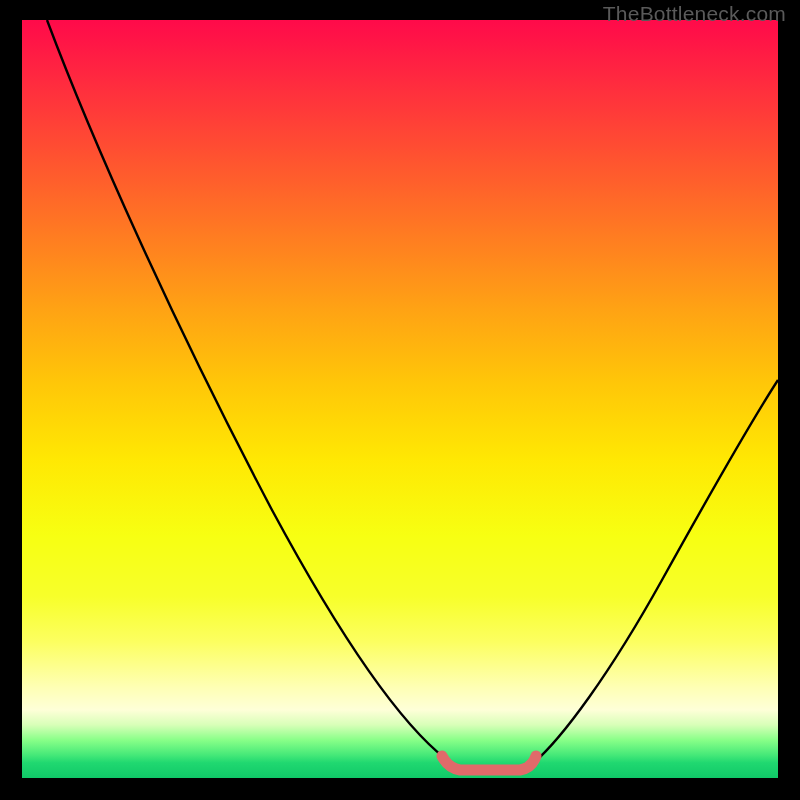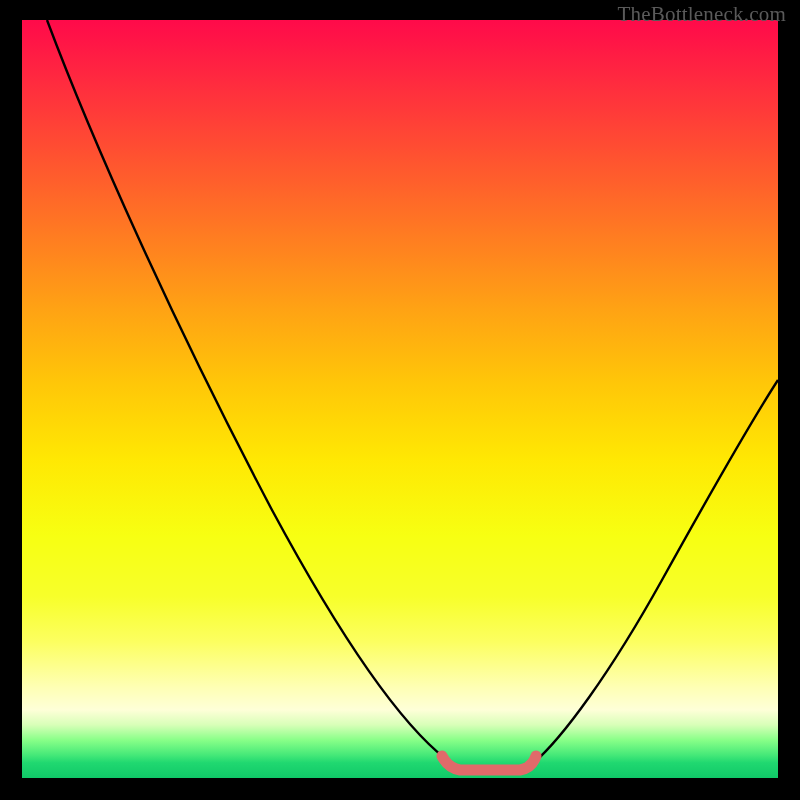--- a/index.html
+++ b/index.html
@@ -11,21 +11,20 @@
     position: relative;
     font-family: Arial, sans-serif;
   }
   .canvas-wrap {
     position: absolute;
     top: 0;
     left: 0;
     width: 800px;
     height: 632px;
     background: #000;
-    font-family: Liberation Serif, serif;
   }
   .plot-area {
     position: absolute;
     top: 20px;
     left: 22px;
     width: 756px;
     height: 758px;
     overflow: hidden;
   }
   .gradient-bg {

